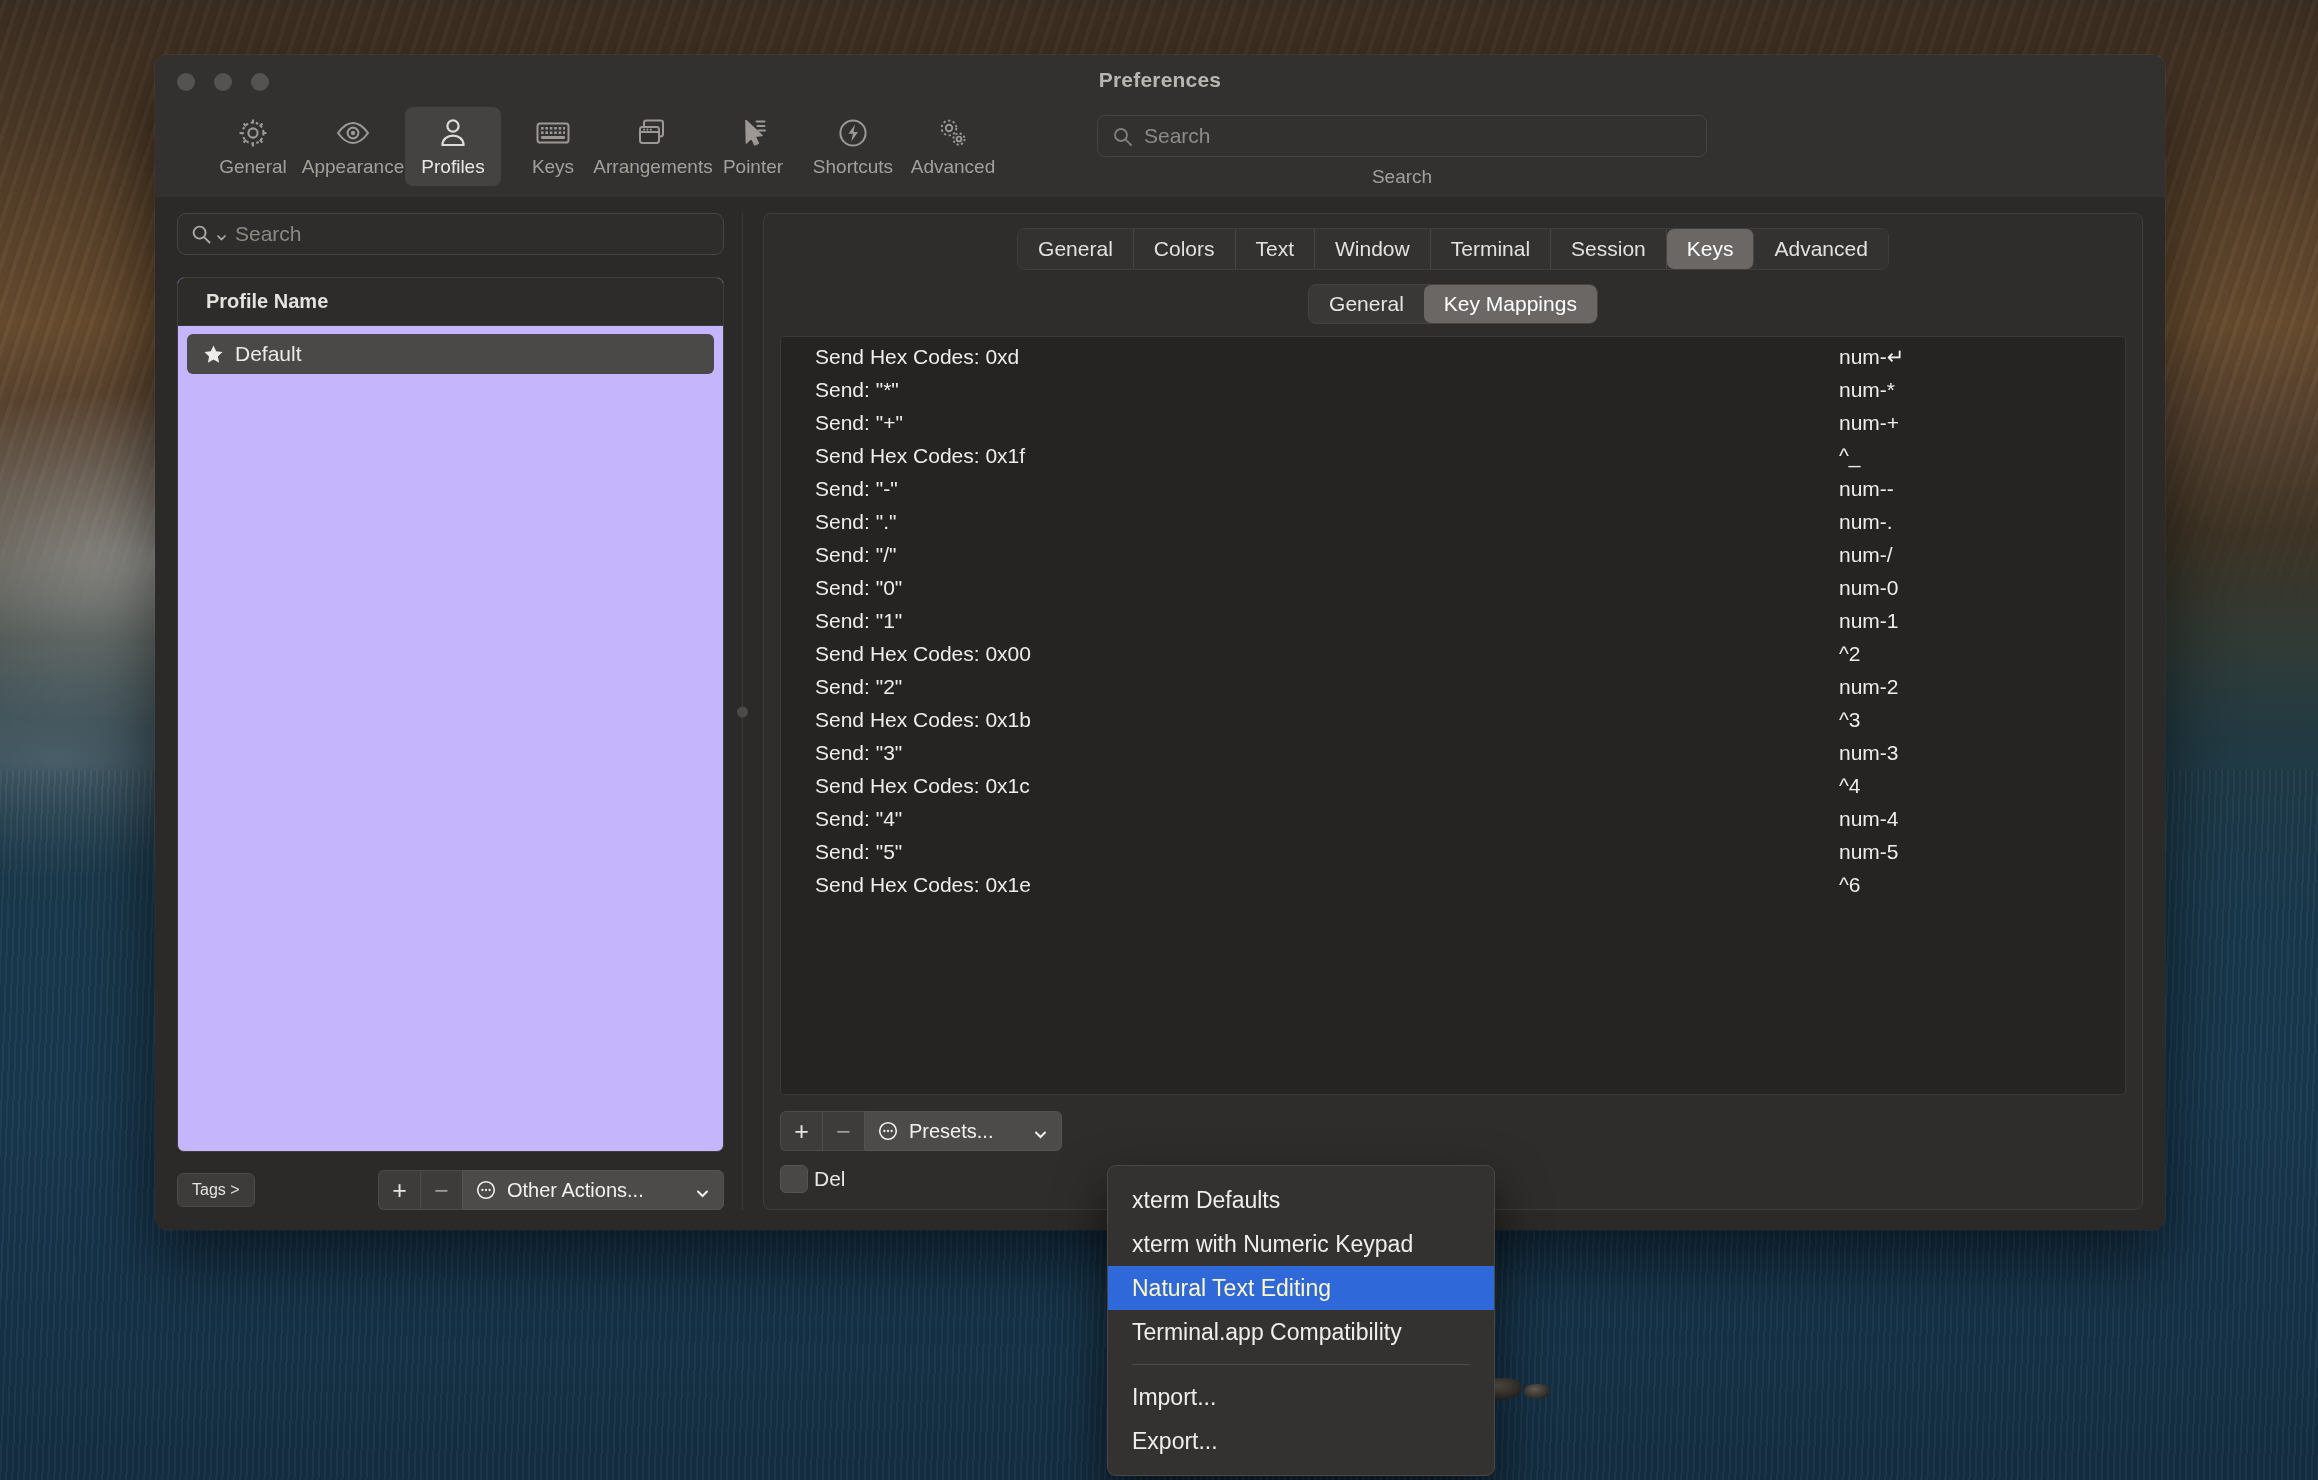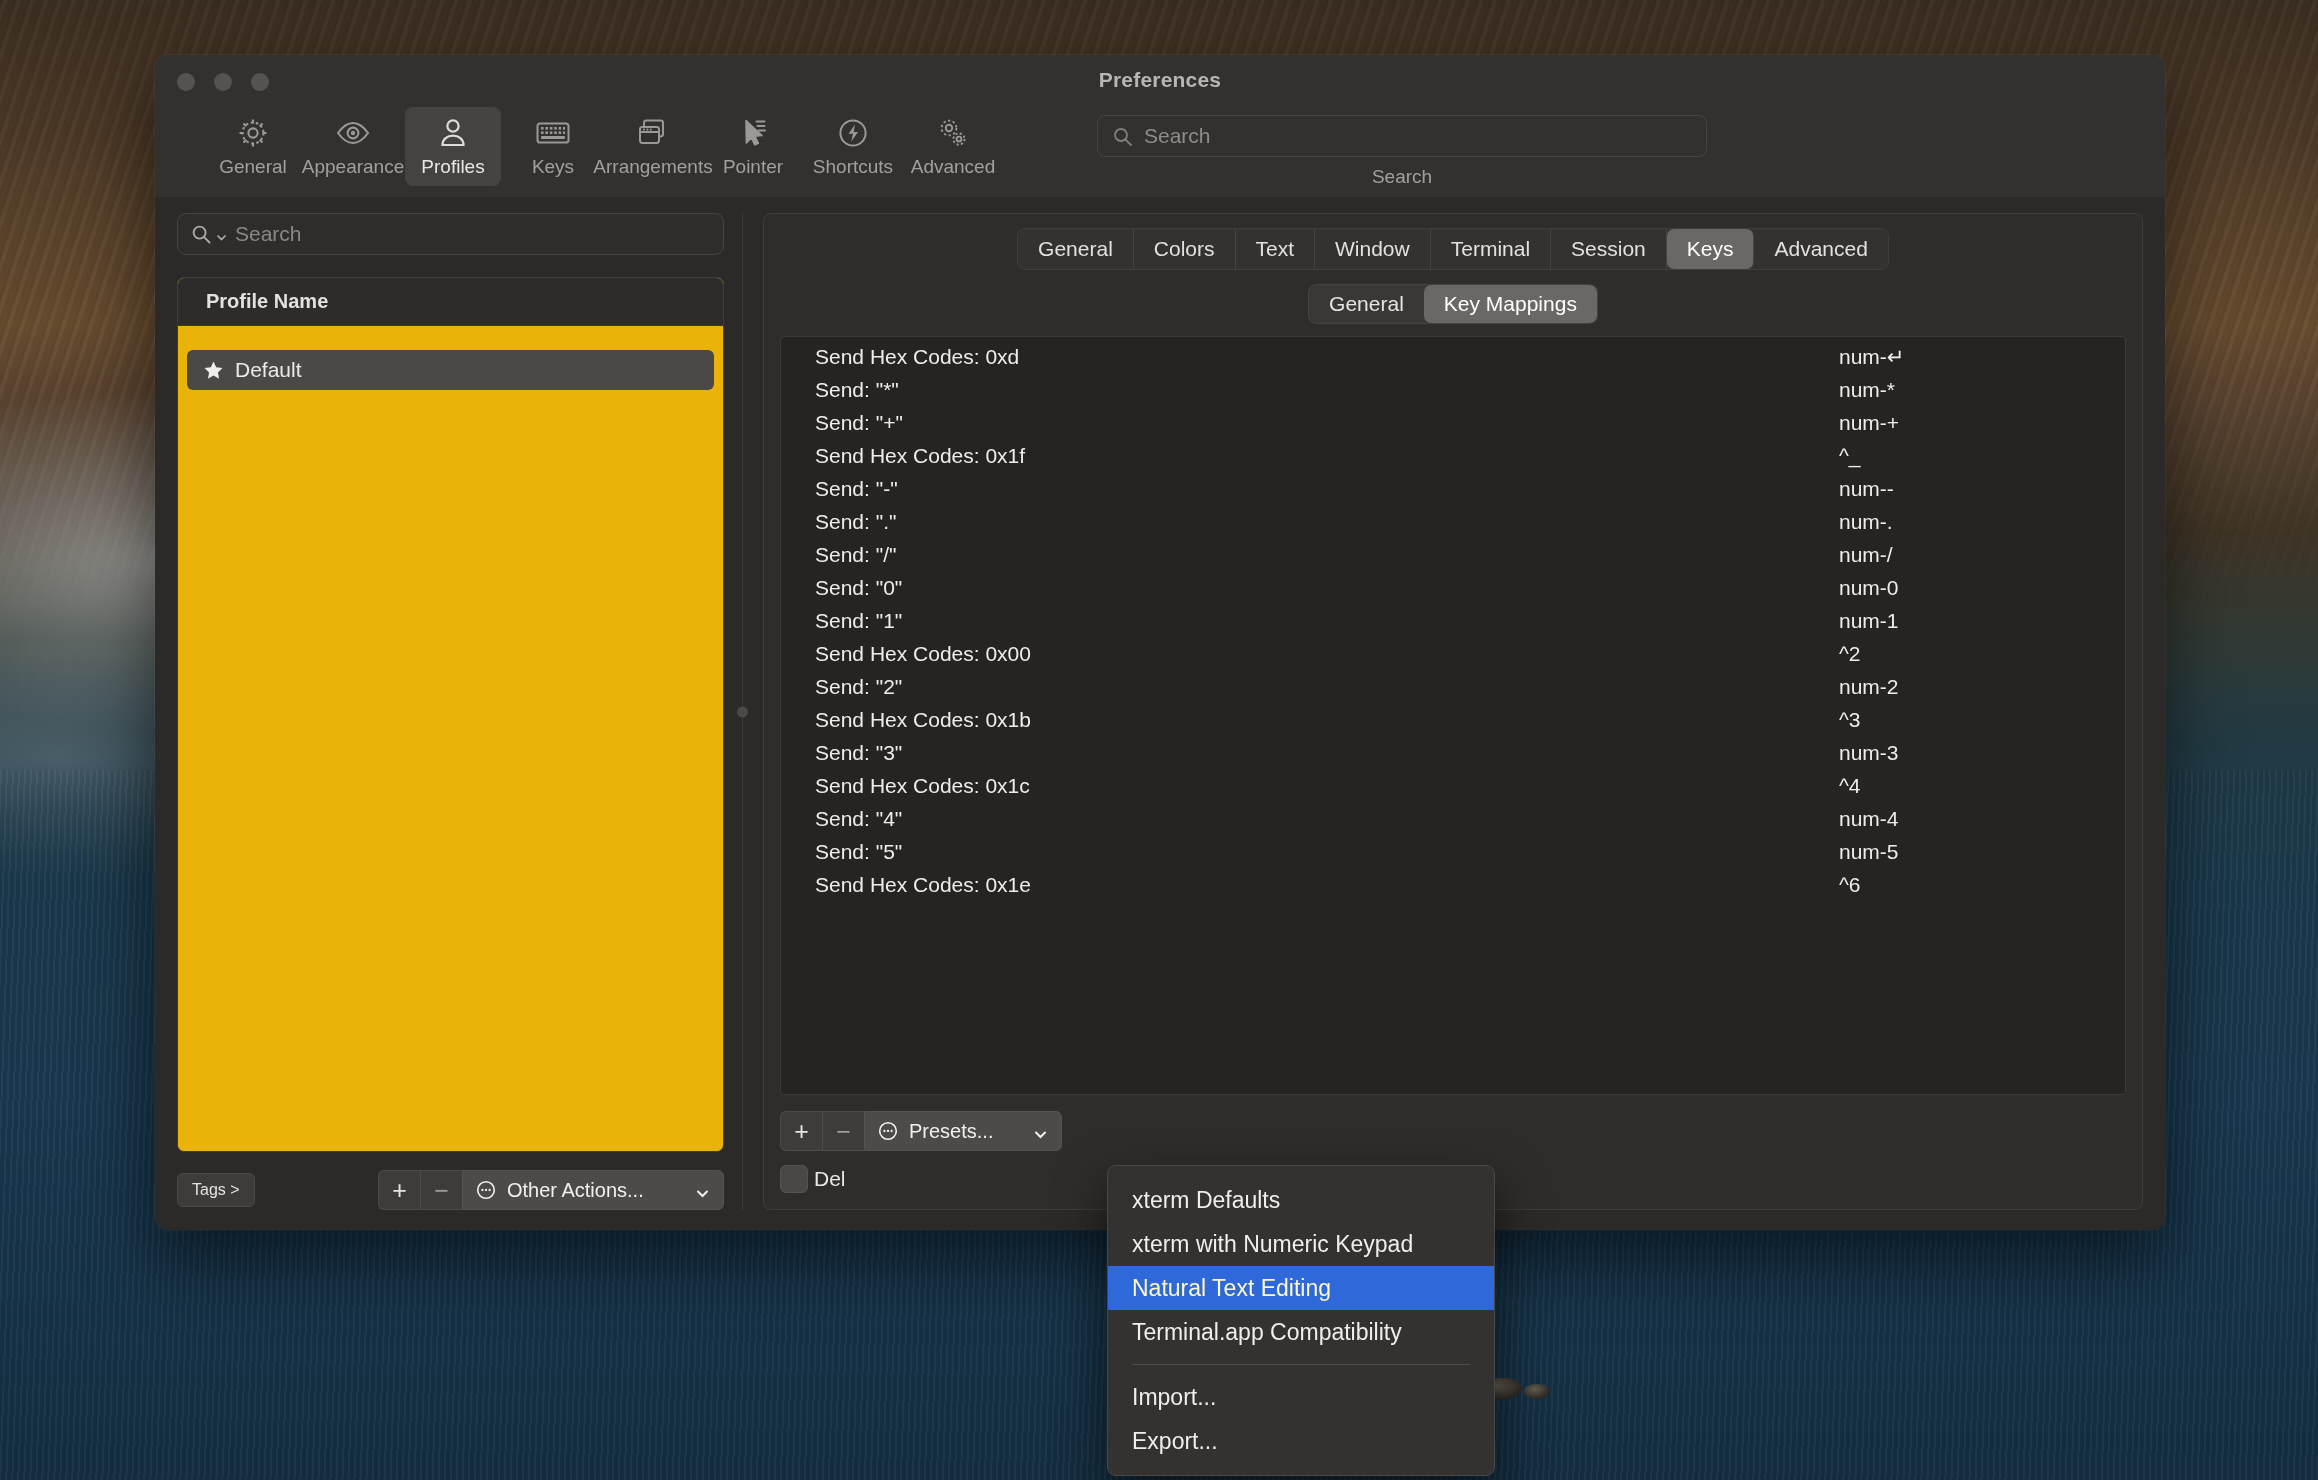--- a/index.html
+++ b/index.html
@@ -168,39 +168,39 @@
   .side-search input {
     flex: 1; border: 0; outline: 0; background: transparent;
     color: #d9d6d3; font-size: 21px; font-family: inherit;
   }
   .side-search input::placeholder { color: #8b8884; }
 
   .profile-table {
     flex: 1;
     border: 1px solid #403e3c;
     border-radius: 7px;
-    background: #eab308;
+    background: #c4b5fd;
     overflow: hidden;
     display: flex; flex-direction: column;
   }
   .pt-head {
     height: 48px;
     display: flex; align-items: center;
     padding-left: 28px;
     font-size: 20px; color: #e4e2df; font-weight: 600;
     border-bottom: 1px solid #3b3937;
     background: #2d2c2a;
   }
   .pt-body { flex: 1; padding: 8px 9px; }
   .pt-row {
     height: 40px;
     display: flex; align-items: center; gap: 11px;
     padding: 0 16px;
     border-radius: 6px;
-    font-size: 21px; color: #eceae7; margin-top: 16px;
+    font-size: 21px; color: #eceae7;
   }
   .pt-row.selected { background: #4b4947; }
   .star { width: 21px; height: 21px; display:block; }
 
   .side-foot {
     margin-top: 18px;
     display: flex; align-items: center;
   }
   .btn {
     background: #3e3c3a;

